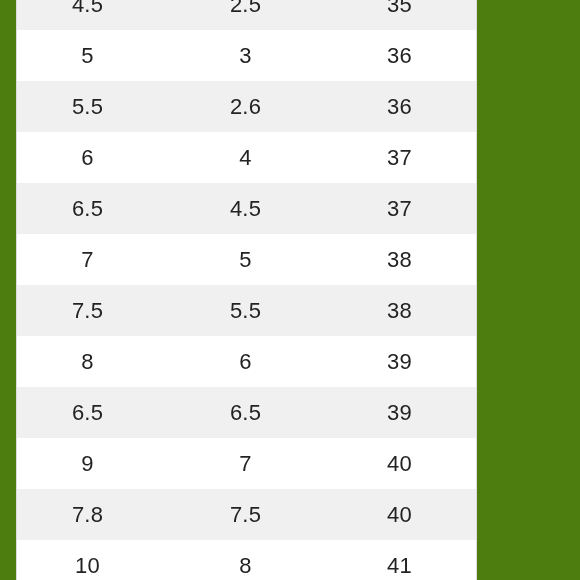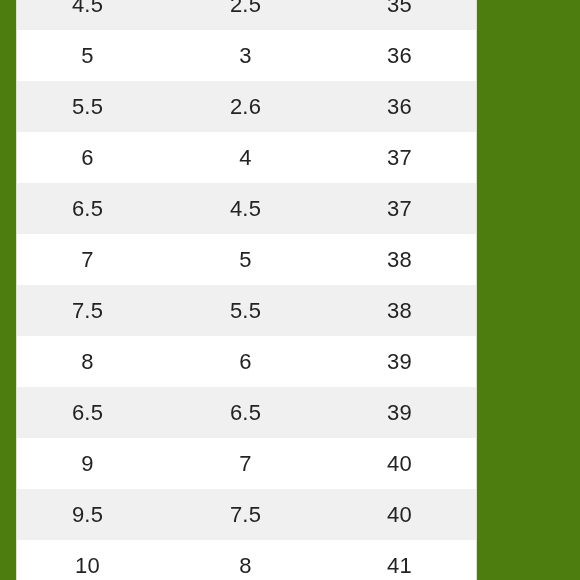--- a/index.html
+++ b/index.html
@@ -128,21 +128,21 @@
             <td class="col-1">6.5</td>
             <td class="col-2">6.5</td>
             <td class="col-3">39</td>
           </tr>
           <tr class="even">
             <td class="col-1">9</td>
             <td class="col-2">7</td>
             <td class="col-3">40</td>
           </tr>
           <tr class="odd">
-            <td class="col-1">9.5</td>
+            <td class="col-1">7.8</td>
             <td class="col-2">7.5</td>
             <td class="col-3">40</td>
           </tr>
           <tr class="even">
             <td class="col-1">10</td>
             <td class="col-2">8</td>
             <td class="col-3">41</td>
           </tr>
         </tbody>
     </table>

